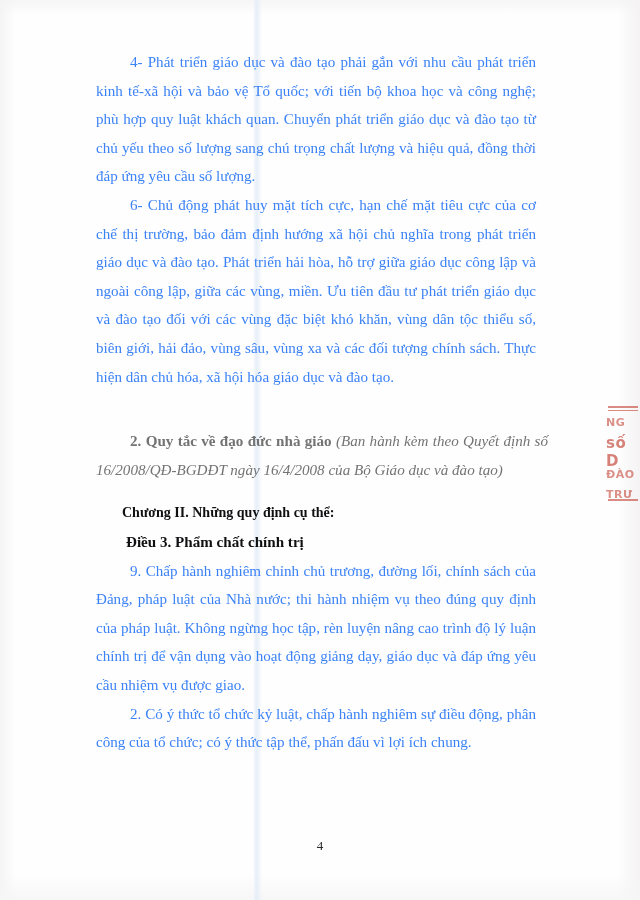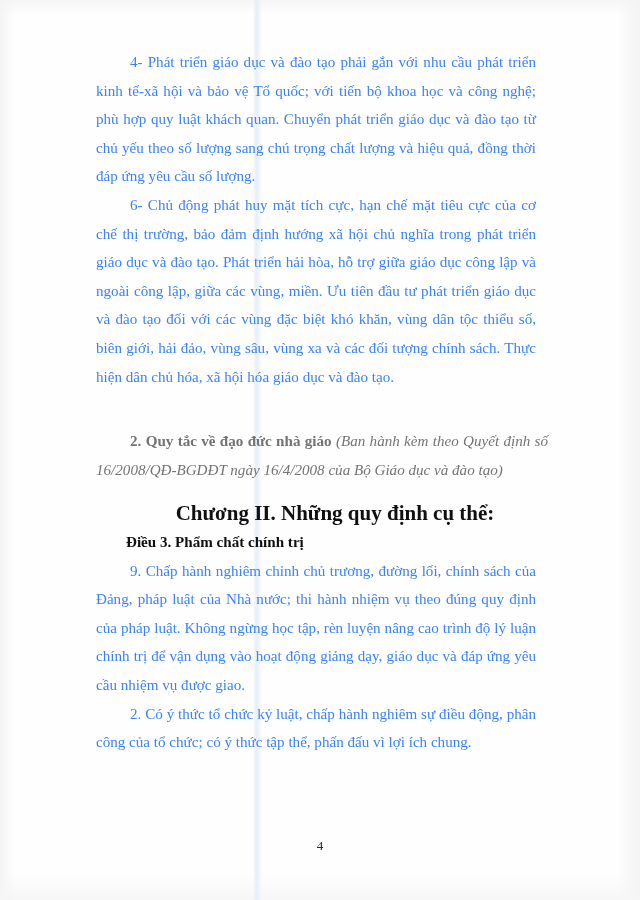--- a/index.html
+++ b/index.html
@@ -83,27 +83,26 @@
     font-size: 15.1px;
     line-height: 28.6px;
     text-align: justify;
     text-indent: 34px;
     color: #737373;
   }
   .heading-block b { font-weight: bold; }
   .heading-block i { font-style: italic; }
 
   .subheading {
-    font-size: 21px;
+    font-size: 14px;
     line-height: 28.6px;
     font-weight: bold;
     color: #101012;
     text-indent: 26px;
     margin: 0;
-    text-align: center;
   }
   .subheading2 {
     font-size: 15.1px;
     line-height: 28.6px;
     font-weight: bold;
     color: #101012;
     text-indent: 30px;
     margin: 0;
   }
   .gap-md { height: 10px; }
@@ -211,14 +210,24 @@
     <p class="subheading2">Điều 3. Phẩm chất chính trị</p>
 
     <p class="body">9. Chấp hành nghiêm chỉnh chủ trương, đường lối, chính sách của Đảng, pháp luật của Nhà nước; thi hành nhiệm vụ theo đúng quy định của pháp luật. Không ngừng học tập, rèn luyện nâng cao trình độ lý luận chính trị để vận dụng vào hoạt động giảng dạy, giáo dục và đáp ứng yêu cầu nhiệm vụ được giao.</p>
     <p class="body">2. Có ý thức tổ chức kỷ luật, chấp hành nghiêm sự điều động, phân công của tổ chức; có ý thức tập thể, phấn đấu vì lợi ích chung.</p>
 
   </div>
 
   <div id="page-number">4</div>
 
 
+  <div id="stamp">
+    <div class="stamp-rule" style="top:2px"></div>
+    <div class="stamp-rule" style="top:6px; height:1px"></div>
+    <div class="stamp-line" style="top:12px">NG</div>
+    <div class="stamp-line stamp-big" style="top:30px">số</div>
+    <div class="stamp-line stamp-big" style="top:48px">D</div>
+    <div class="stamp-line" style="top:64px">ĐÀO</div>
+    <div class="stamp-line" style="top:84px">TRƯ</div>
+    <div class="stamp-rule" style="top:95px"></div>
+  </div>
 
 </div>
 
 </body></html>

